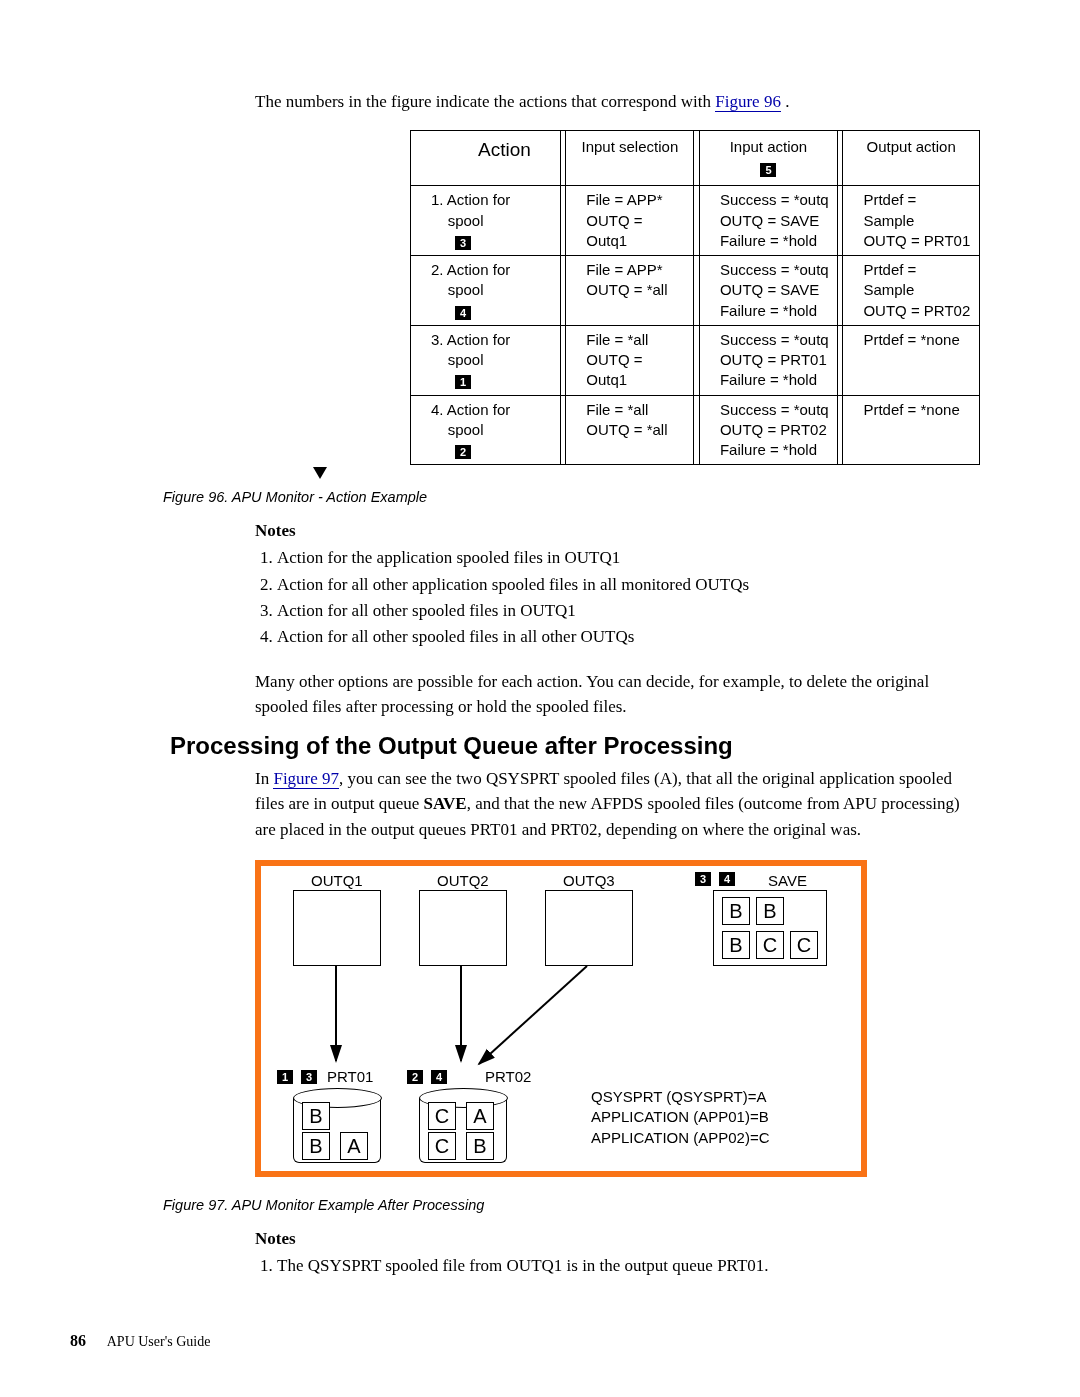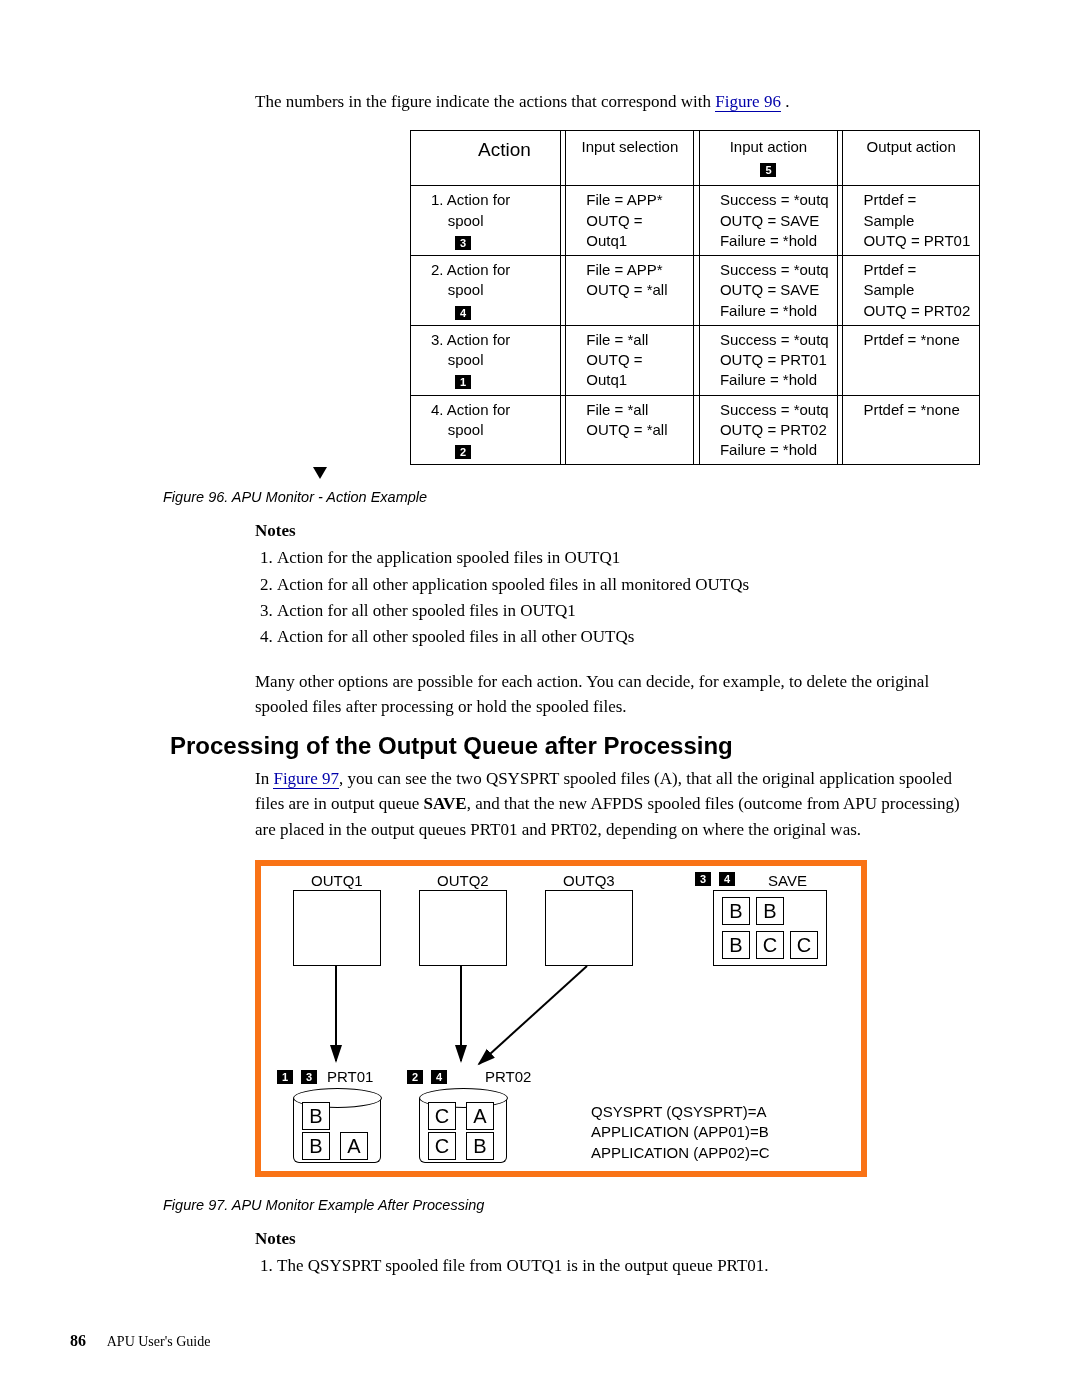--- a/index.html
+++ b/index.html
@@ -376,21 +376,21 @@
       <span class="letterbox" style="top:34px; left:46px">A</span>
     </div>
 
     <div class="cyl" style="top:232px; left:158px">
       <span class="letterbox" style="top:4px; left:8px">C</span>
       <span class="letterbox" style="top:4px; left:46px">A</span>
       <span class="letterbox" style="top:34px; left:8px">C</span>
       <span class="letterbox" style="top:34px; left:46px">B</span>
     </div>
 
-    <div class="legend" style="top:236px; left:330px;">
+    <div class="legend" style="top:221px; left:330px;">
       <div>QSYSPRT (QSYSPRT)=A</div>
       <div>APPLICATION (APP01)=B</div>
       <div>APPLICATION (APP02)=C</div>
     </div>
   </div>
 
   <div class="caption">Figure 97. APU Monitor Example After Processing</div>
 
   <div class="notes-head">Notes</div>
   <ol class="notes-list">

